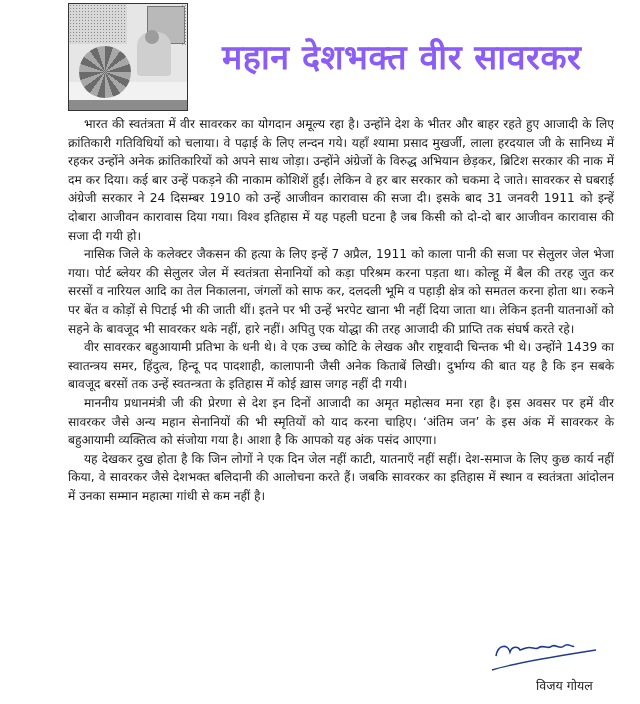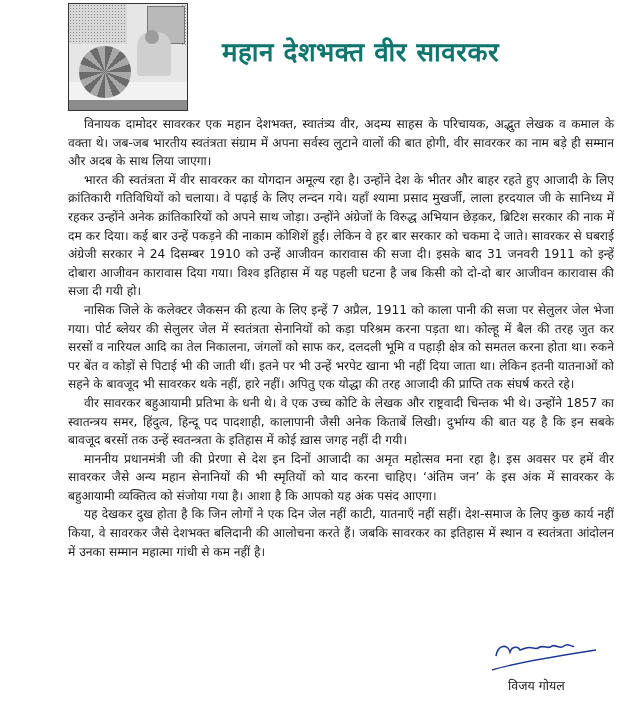--- a/index.html
+++ b/index.html
@@ -41,59 +41,58 @@
   }
   .photo .wheel {
     position: absolute; left: 10px; top: 42px; width: 52px; height: 52px;
     border-radius: 50%;
     background: repeating-conic-gradient(#6b6b6b 0deg 18deg, #a8a8a8 18deg 36deg);
   }
   .photo .base {
     position: absolute; left: 0; bottom: 0; width: 100%; height: 10px; background: #8c8c8c;
   }
   .title {
-    position: absolute; left: 222px; top: 33px; font-size: 26px; font-weight: bold;
-    letter-spacing: 0.5px; color: #0f766e;
+    position: absolute; left: 222px; top: 33px; font-size: 34px; font-weight: bold;
+    letter-spacing: 0.5px; color: #8b5cf6;
     font-family: "DejaVu Sans", sans-serif;
   }
   .body-text {
     position: absolute; left: 68px; top: 115px; width: 546px;
     font-size: 12.2px; line-height: 18.6px; text-align: justify;
     font-family: "DejaVu Sans", sans-serif;
   }
   .body-text p { margin: 0; text-indent: 16px; }
   .signature {
     position: absolute; left: 488px; top: 636px; width: 110px; height: 36px;
   }
   .sig-name {
-    position: absolute; left: 508px; top: 677px; font-size: 12.5px;
+    position: absolute; left: 536px; top: 677px; font-size: 12.5px;
     font-family: "DejaVu Sans", sans-serif;
   }
 </style>
 </head>
 <body>
 
 <div class="photo">
   <div class="dots"></div>
   <div class="dots2"></div>
   <div class="frame"></div>
   <div class="table"></div>
   <div class="person"></div>
   <div class="head"></div>
   <div class="wheel"></div>
   <div class="base"></div>
 </div>
 
 <div class="title">महान देशभक्त वीर सावरकर</div>
 
 <div class="body-text">
-  <p>विनायक दामोदर सावरकर एक महान देशभक्त, स्वातंत्र्य वीर, अदम्य साहस के परिचायक, अद्भुत लेखक व कमाल के वक्ता थे। जब-जब भारतीय स्वतंत्रता संग्राम में अपना सर्वस्व लुटाने वालों की बात होगी, वीर सावरकर का नाम बड़े ही सम्मान और अदब के साथ लिया जाएगा।</p>
   <p>भारत की स्वतंत्रता में वीर सावरकर का योगदान अमूल्य रहा है। उन्होंने देश के भीतर और बाहर रहते हुए आजादी के लिए क्रांतिकारी गतिविधियों को चलाया। वे पढ़ाई के लिए लन्दन गये। यहाँ श्यामा प्रसाद मुखर्जी, लाला हरदयाल जी के सानिध्य में रहकर उन्होंने अनेक क्रांतिकारियों को अपने साथ जोड़ा। उन्होंने अंग्रेजों के विरुद्ध अभियान छेड़कर, ब्रिटिश सरकार की नाक में दम कर दिया। कई बार उन्हें पकड़ने की नाकाम कोशिशें हुईं। लेकिन वे हर बार सरकार को चकमा दे जाते। सावरकर से घबराई अंग्रेजी सरकार ने 24 दिसम्बर 1910 को उन्हें आजीवन कारावास की सजा दी। इसके बाद 31 जनवरी 1911 को इन्हें दोबारा आजीवन कारावास दिया गया। विश्व इतिहास में यह पहली घटना है जब किसी को दो-दो बार आजीवन कारावास की सजा दी गयी हो।</p>
   <p>नासिक जिले के कलेक्टर जैकसन की हत्या के लिए इन्हें 7 अप्रैल, 1911 को काला पानी की सजा पर सेलुलर जेल भेजा गया। पोर्ट ब्लेयर की सेलुलर जेल में स्वतंत्रता सेनानियों को कड़ा परिश्रम करना पड़ता था। कोल्हू में बैल की तरह जुत कर सरसों व नारियल आदि का तेल निकालना, जंगलों को साफ कर, दलदली भूमि व पहाड़ी क्षेत्र को समतल करना होता था। रुकने पर बेंत व कोड़ों से पिटाई भी की जाती थीं। इतने पर भी उन्हें भरपेट खाना भी नहीं दिया जाता था। लेकिन इतनी यातनाओं को सहने के बावजूद भी सावरकर थके नहीं, हारे नहीं। अपितु एक योद्धा की तरह आजादी की प्राप्ति तक संघर्ष करते रहे।</p>
-  <p>वीर सावरकर बहुआयामी प्रतिभा के धनी थे। वे एक उच्च कोटि के लेखक और राष्ट्रवादी चिन्तक भी थे। उन्होंने 1857 का स्वातन्त्रय समर, हिंदुत्व, हिन्दू पद पादशाही, कालापानी जैसी अनेक किताबें लिखी। दुर्भाग्य की बात यह है कि इन सबके बावजूद बरसों तक उन्हें स्वतन्त्रता के इतिहास में कोई ख़ास जगह नहीं दी गयी।</p>
+  <p>वीर सावरकर बहुआयामी प्रतिभा के धनी थे। वे एक उच्च कोटि के लेखक और राष्ट्रवादी चिन्तक भी थे। उन्होंने 1439 का स्वातन्त्रय समर, हिंदुत्व, हिन्दू पद पादशाही, कालापानी जैसी अनेक किताबें लिखी। दुर्भाग्य की बात यह है कि इन सबके बावजूद बरसों तक उन्हें स्वतन्त्रता के इतिहास में कोई ख़ास जगह नहीं दी गयी।</p>
   <p>माननीय प्रधानमंत्री जी की प्रेरणा से देश इन दिनों आजादी का अमृत महोत्सव मना रहा है। इस अवसर पर हमें वीर सावरकर जैसे अन्य महान सेनानियों की भी स्मृतियों को याद करना चाहिए। ‘अंतिम जन’ के इस अंक में सावरकर के बहुआयामी व्यक्तित्व को संजोया गया है। आशा है कि आपको यह अंक पसंद आएगा।</p>
   <p>यह देखकर दुख होता है कि जिन लोगों ने एक दिन जेल नहीं काटी, यातनाएँ नहीं सहीं। देश-समाज के लिए कुछ कार्य नहीं किया, वे सावरकर जैसे देशभक्त बलिदानी की आलोचना करते हैं। जबकि सावरकर का इतिहास में स्थान व स्वतंत्रता आंदोलन में उनका सम्मान महात्मा गांधी से कम नहीं है।</p>
 </div>
 
 <svg class="signature" viewBox="0 0 110 36">
   <path d="M8 20 C 10 8, 20 8, 22 16 C 24 10, 30 10, 32 14 L 38 12 C 44 10, 46 14, 50 12 C 56 8, 60 14, 64 10 C 68 8, 72 14, 76 10 C 80 6, 84 12, 86 10" fill="none" stroke="#1f3a93" stroke-width="1.6"></path>
   <path d="M4 34 C 30 26, 70 20, 108 14" fill="none" stroke="#1f3a93" stroke-width="1.4"></path>
 </svg>
 <div class="sig-name">विजय गोयल</div>
 

